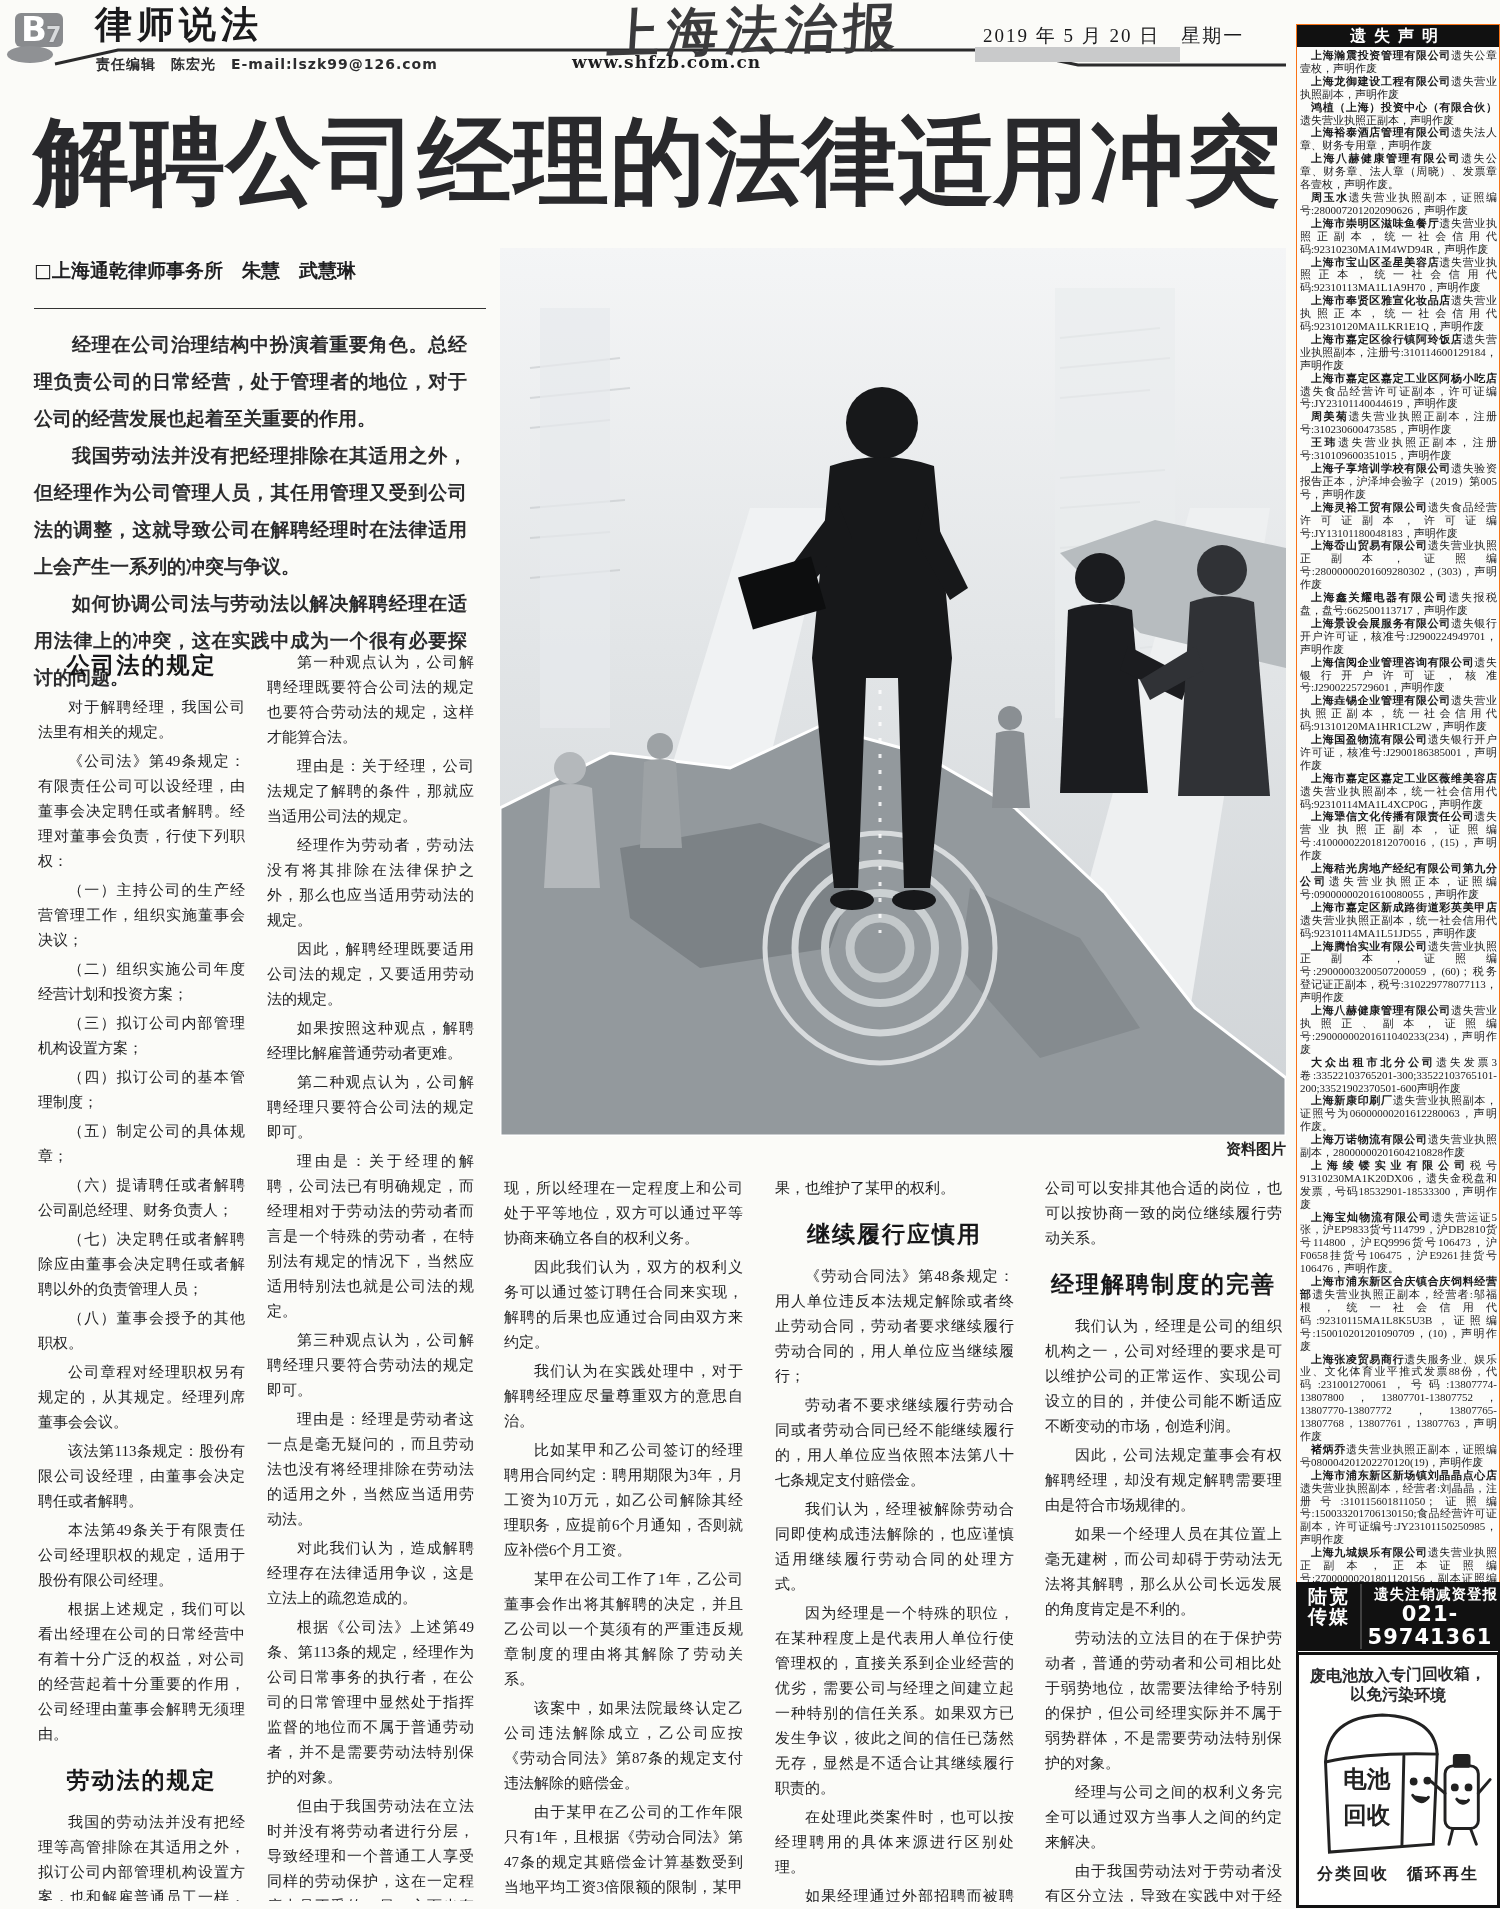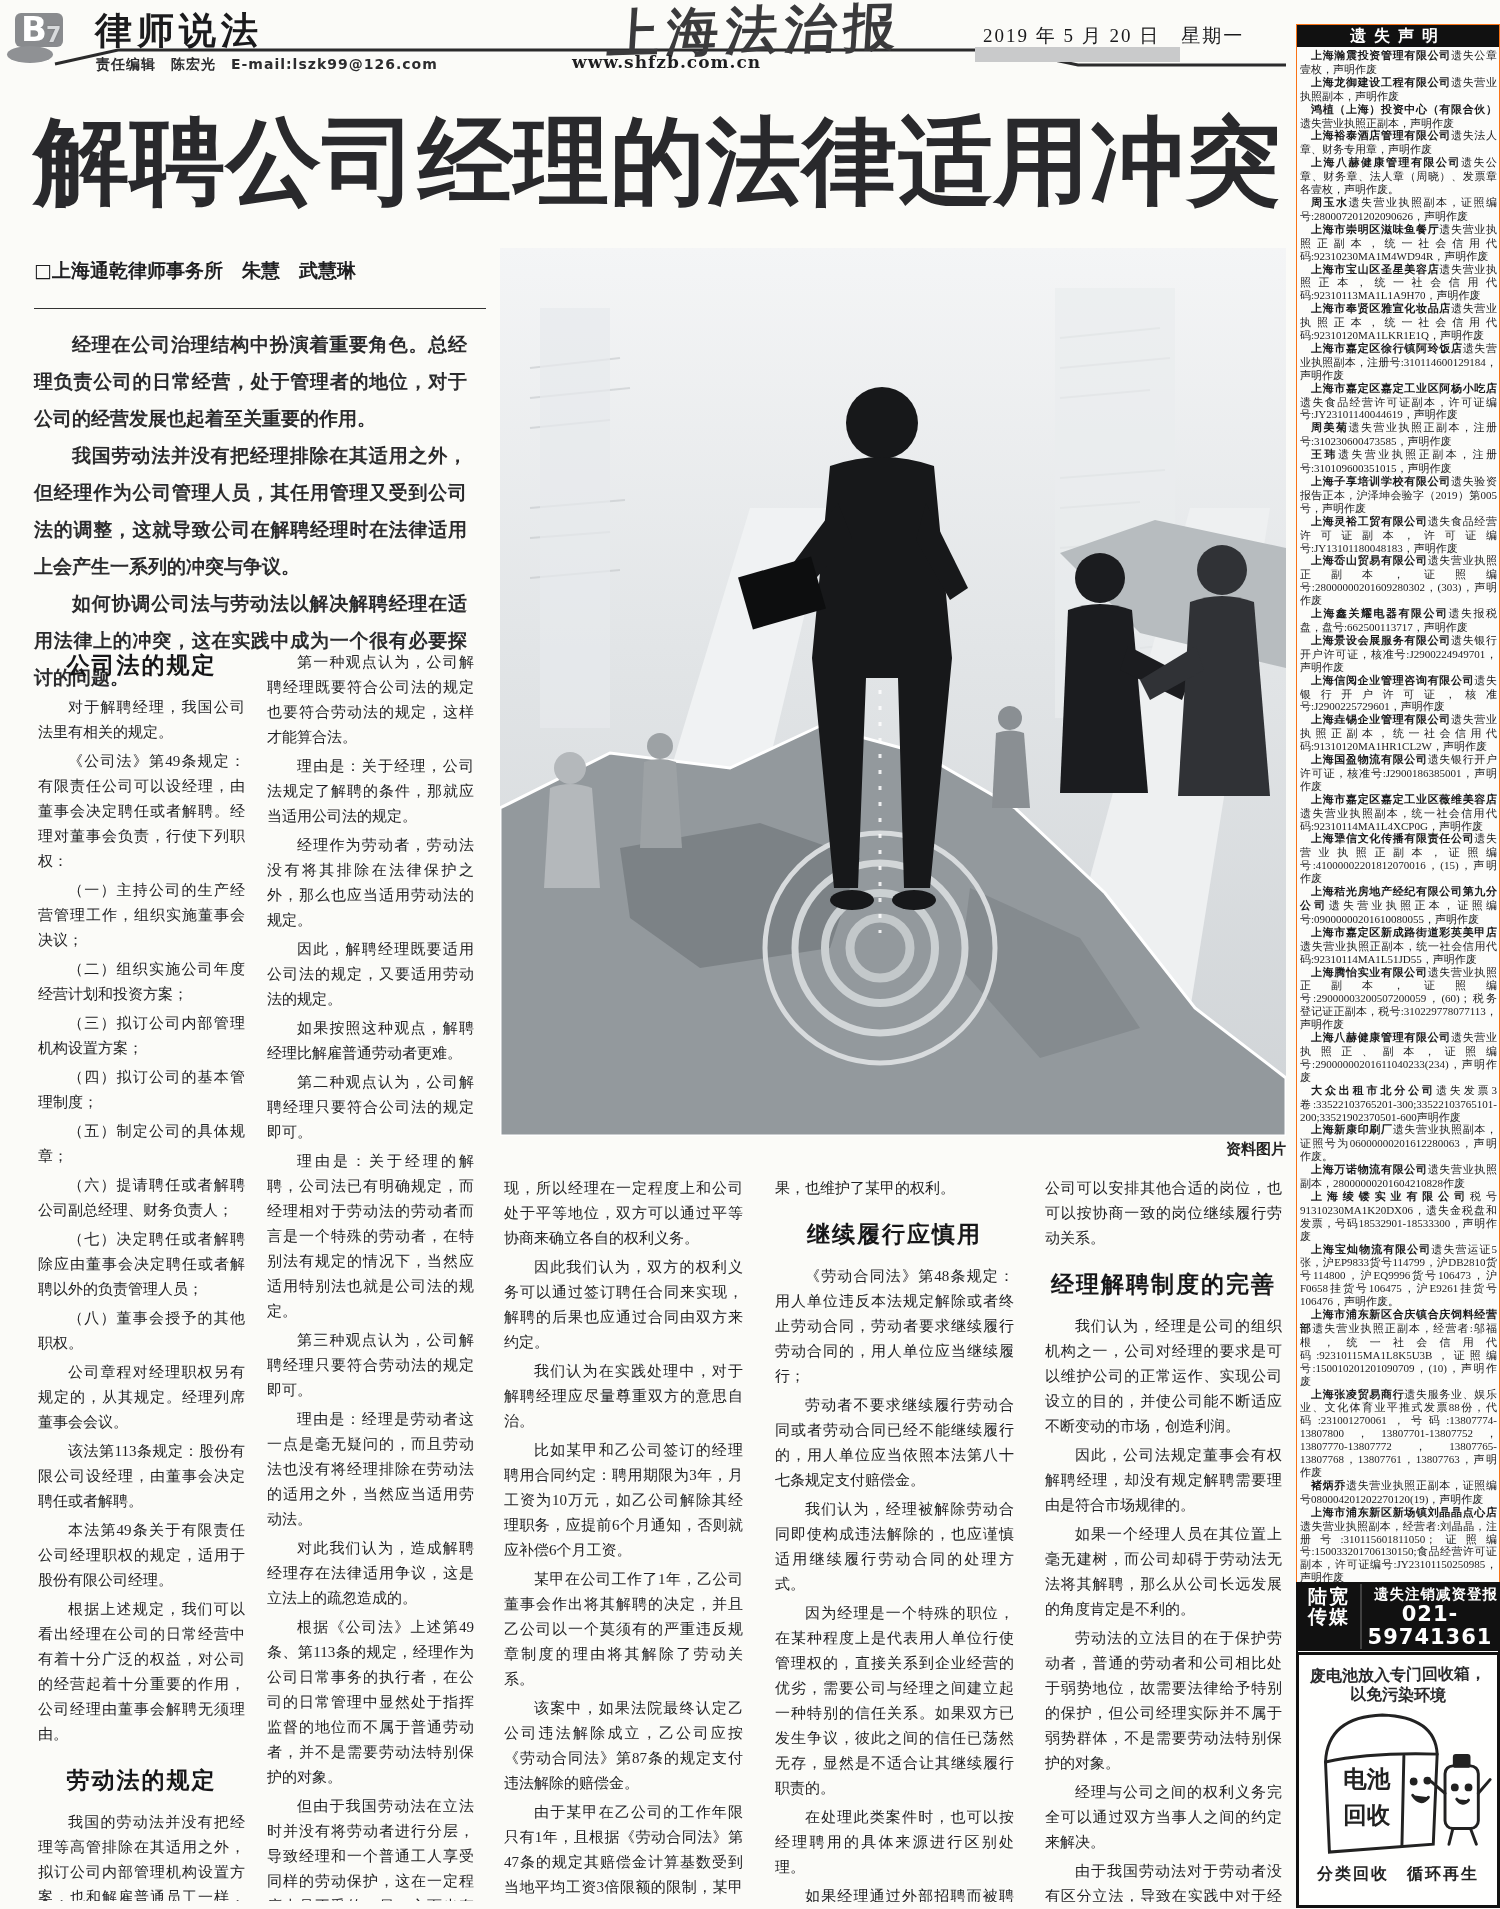--- a/index.html
+++ b/index.html
@@ -4,21 +4,21 @@
 <style>
   html,body{margin:0;padding:0;}
   .page{position:relative;width:1500px;height:1909px;background:#fbfbf8;overflow:hidden;
         font-family:"Liberation Serif","DejaVu Serif",serif;color:#1c1c1e;}
   .abs{position:absolute;}
   
   .b7-box{left:15px;top:13px;width:48px;height:34px;background:#898b8e;border-radius:6px;}
   .b7-b{left:21px;top:9px;font:900 34px "DejaVu Sans",sans-serif;color:#fff;}
   .b7-7{left:46px;top:22px;font:900 22px "DejaVu Sans",sans-serif;color:#d8dadc;text-shadow:0 0 2px #6f7174;}
   .b7-ellipse{left:7px;top:46px;width:46px;height:17px;background:#8f9194;border-radius:50%;}
-  .section-name{left:95px;top:6px;font:900 37px "DejaVu Sans","Liberation Sans",sans-serif;color:#1b1b1d;letter-spacing:5px;}
+  .section-name{left:95px;top:0;font:900 37px "DejaVu Sans","Liberation Sans",sans-serif;color:#1b1b1d;letter-spacing:5px;}
   .editor-line{left:96px;top:56px;font:700 14px "DejaVu Sans",sans-serif;color:#2c2c2e;letter-spacing:1px;}
   .masthead{left:565px;top:-4px;width:380px;text-align:center;
             font:900 52px "DejaVu Serif","Liberation Serif",serif;color:#3a3a3c;letter-spacing:7px;
             transform:rotate(-1.5deg) skewX(-5deg);}
   .website{left:572px;top:52px;font:800 17px "DejaVu Serif",serif;color:#1e1e20;letter-spacing:1px;}
   .date{left:983px;top:23px;font:400 19px "Liberation Serif",serif;color:#19191b;letter-spacing:2px;}
   .date-bar{left:975px;top:47px;width:205px;height:15px;background:#c9cacb;}
   .header-rules{left:0;top:0;width:1500px;height:90px;}
   
   .headline{left:30px;top:112px;width:1256px;text-align:center;
@@ -45,21 +45,21 @@
   .sec-h{font:900 23px "DejaVu Sans","Liberation Sans",sans-serif;color:#161618;text-align:center;
          letter-spacing:2px;margin:18px 0 14px;}
   .col > .sec-h:first-child{margin-top:4px;}
   
   .sidebar{left:1296px;top:0;width:204px;height:1909px;}
   .ads-box{left:0;top:0;width:202px;height:1578px;border:1px solid #f97316;background:#fcfcfa;overflow:hidden;margin-top:24px;}
   .ads-title{height:22px;background:#111;color:#fff;text-align:center;
              font:800 16px/22px "DejaVu Sans",sans-serif;letter-spacing:8px;}
   .ads{padding:2px 2px 0 3px;}
   .ad{font:400 11px/12.9px "Liberation Serif",serif;color:#1b1b1d;text-align:justify;text-indent:1em;margin:0;}
-  .ad b{font-family:Liberation Mono, monospace;font-weight:700;}
+  .ad b{font-family:Liberation Serif, serif;font-weight:700;}
   .promo{left:0;top:1582px;width:200px;border:2px solid #111;background:#111;}
   .promo-row1{display:flex;}
   .promo-brand{width:62px;border-right:2px solid #404040;color:#fff;text-align:center;
                font:900 19px/20px "DejaVu Sans",sans-serif;padding:2px 0;letter-spacing:2px;}
   .promo-right{flex:1;text-align:center;color:#fff;}
   .promo-service{font:800 14.5px/17px "DejaVu Sans",sans-serif;letter-spacing:1px;padding-top:2px;text-align:right;}
   .promo-phone{font:900 21px/23px "DejaVu Sans",sans-serif;letter-spacing:1px;}
   .promo-wechat{background:#fff;color:#0d0d0d;text-align:center;
                 font:900 15.5px/19px "DejaVu Sans",sans-serif;border-top:2px solid #111;}
   .cartoon{left:0;top:1652px;width:198px;height:250px;border:3px solid #111;background:#fffffe;text-align:center;}

